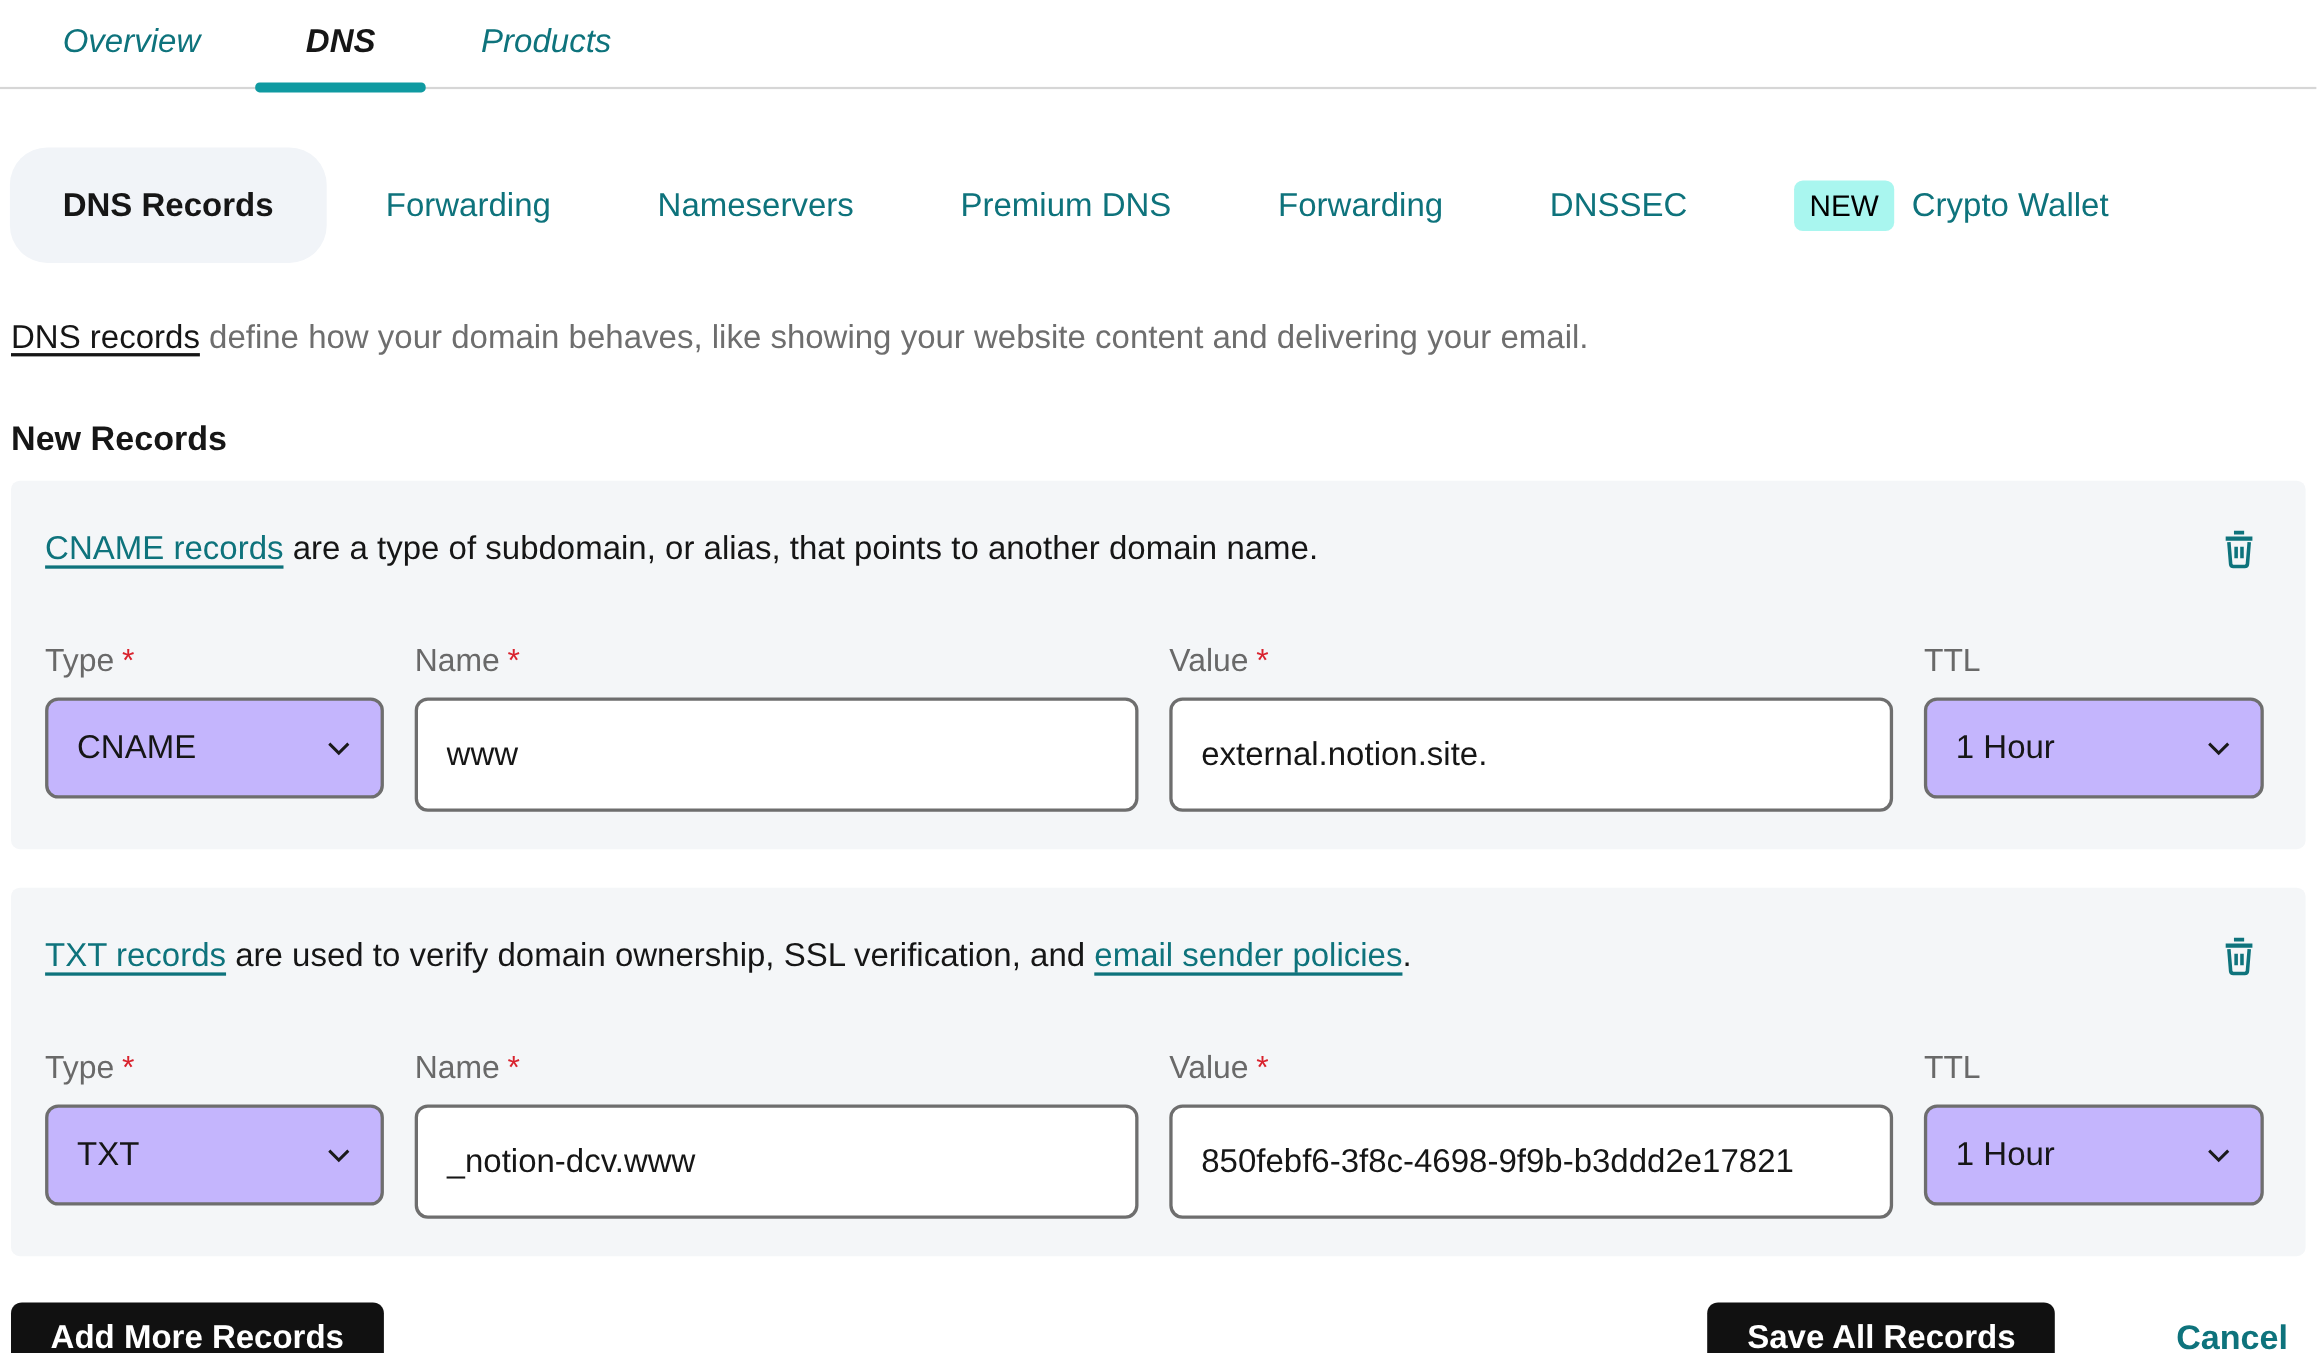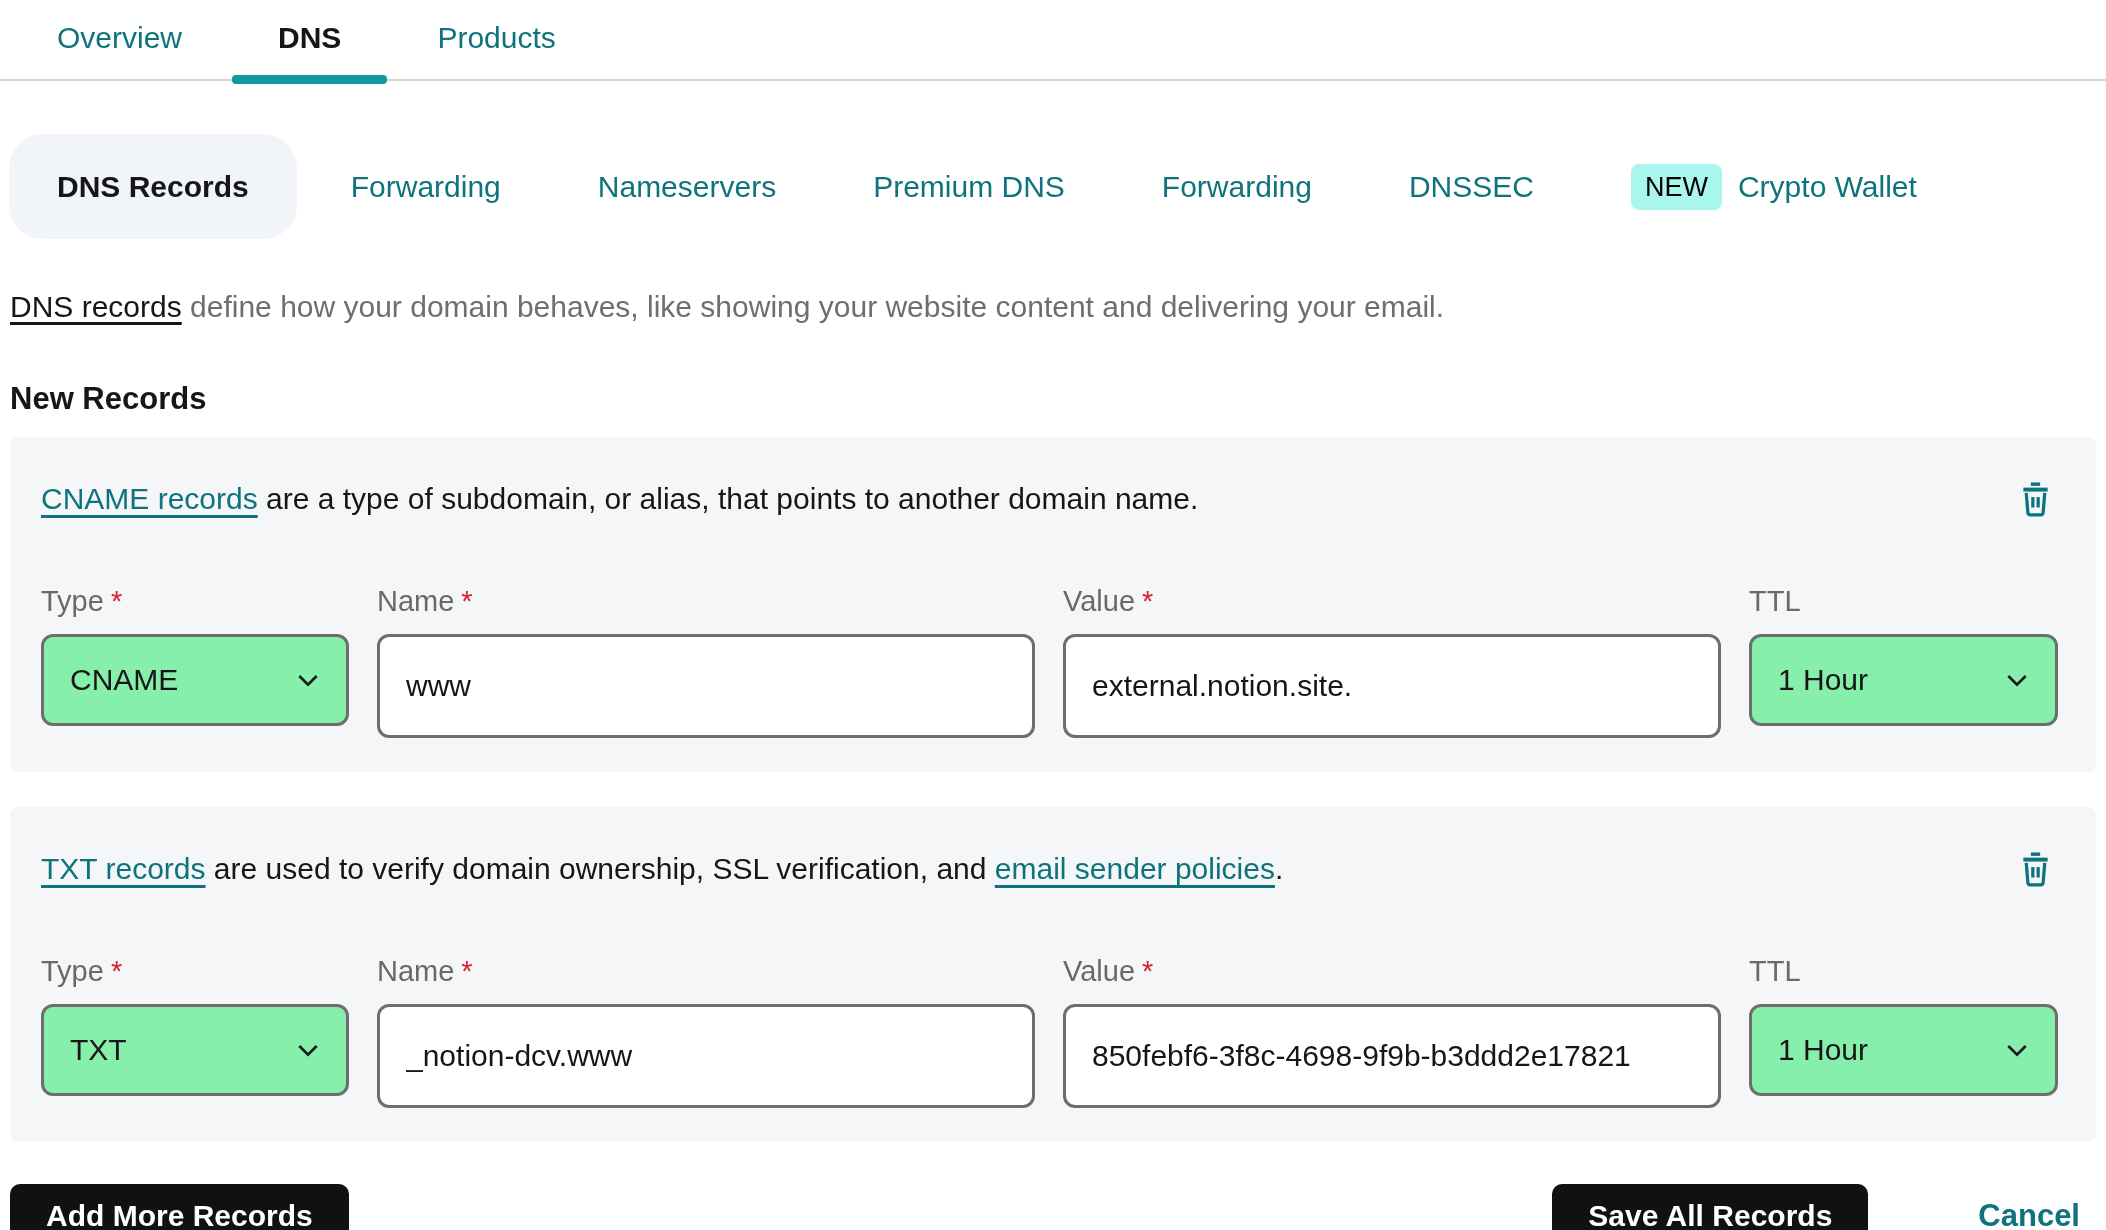--- a/index.html
+++ b/index.html
@@ -21,20 +21,21 @@
     padding-left: 9px;
   }
   .tab {
     font-size: 30px;
     line-height: 1;
     padding: 20px 48px 26px;
     color: #0e737c;
     position: relative;
     cursor: pointer;
     white-space: nowrap;
+    font-style: italic;
   }
   .tab.active { color: #161616; font-weight: 700; }
   .tab.active::after {
     content: "";
     position: absolute;
     left: 2px; right: 2px; bottom: -5px;
     height: 9px;
     background: #0f9aa1;
     border-radius: 4px;
   }
@@ -151,21 +152,21 @@
     padding: 0 24px 0 26px;
     outline: none;
   }
   .selectbox {
     display: flex;
     align-items: center;
     justify-content: space-between;
     height: 92px;
     border: 3px solid #6e6e6e;
     border-radius: 12px;
-    background: #86efac;
+    background: #c4b5fd;
     padding: 0 22px 0 26px;
     font-size: 30px;
     cursor: pointer;
   }
   .chevron { flex: none; margin-left: 12px; }
 
   
   .footer {
     display: flex;
     align-items: center;

